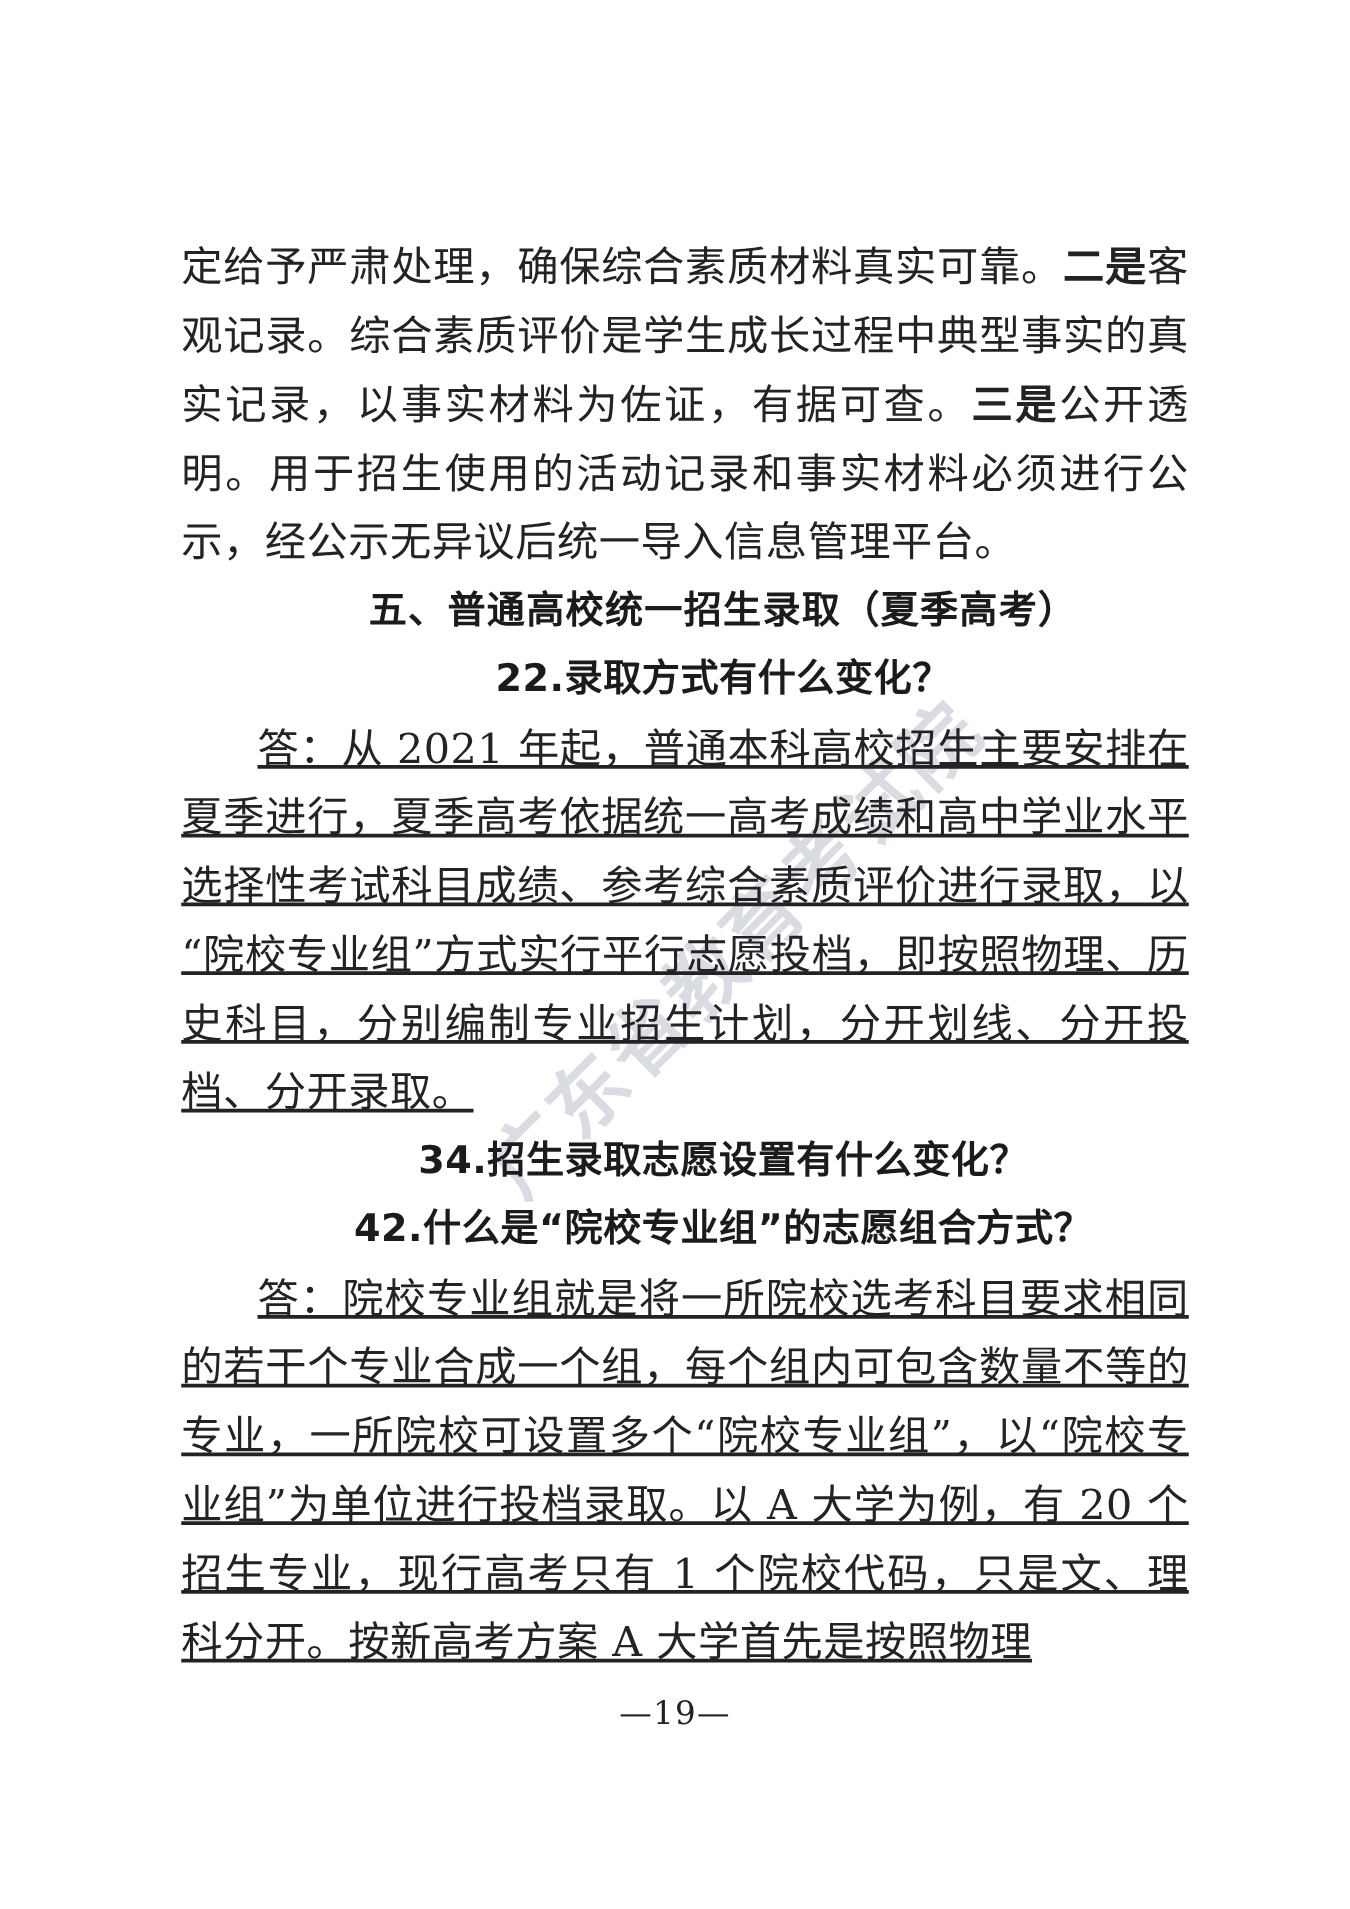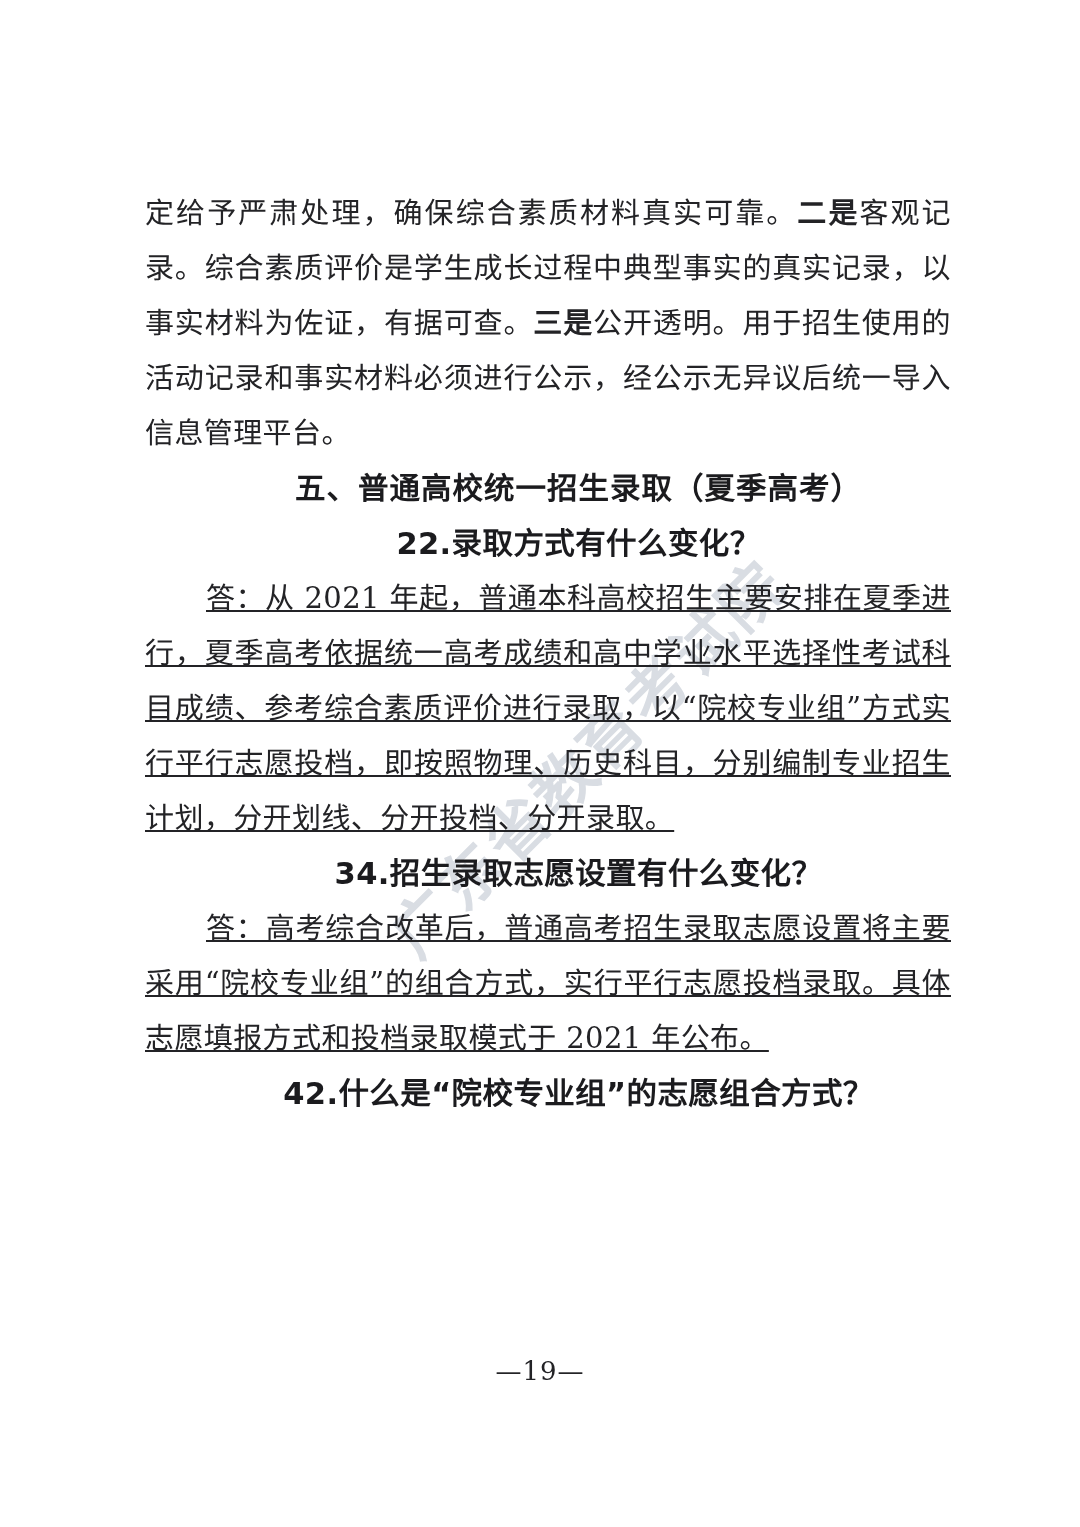--- a/index.html
+++ b/index.html
@@ -40,21 +40,21 @@
   .content {
     position: absolute;
     left: 145px;
     top: 186px;
     width: 806px;
     z-index: 1;
   }
 
   .para {
     margin: 0;
-    font-size: 29px;
+    font-size: 33px;
     line-height: 55px;
     color: #232326;
     text-align: justify;
     text-justify: inter-character;
     letter-spacing: 0.4px;
     font-family: "DejaVu Serif", "Liberation Serif", serif;
   }
 
   .para.answer {
     text-indent: 61px;
@@ -114,23 +114,23 @@
   <div class="content">
 
     <p class="para flush"><span>定给予严肃处理，确保综合素质材料真实可靠。</span><span class="emph">二是</span><span>客观记录。综合素质评价是学生成长过程中典型事实的真实记录，以事实材料为佐证，有据可查。</span><span class="emph">三是</span><span>公开透明。用于招生使用的活动记录和事实材料必须进行公示，经公示无异议后统一导入信息管理平台。</span></p>
 
     <h2 class="heading section">五、普通高校统一招生录取（夏季高考）</h2>
 
     <h3 class="heading">22.录取方式有什么变化？</h3>
     <p class="para answer">答：从 2021 年起，普通本科高校招生主要安排在夏季进行，夏季高考依据统一高考成绩和高中学业水平选择性考试科目成绩、参考综合素质评价进行录取，以“院校专业组”方式实行平行志愿投档，即按照物理、历史科目，分别编制专业招生计划，分开划线、分开投档、分开录取。</p>
 
     <h3 class="heading">34.招生录取志愿设置有什么变化？</h3>
-    <p class="para answer">答：高考综合改革后，普通高考招生录取志愿设置将主要采用“院校专业组”的组合方式，实行平行志愿投档录取。具体志愿填报方式和投档录取模式于 2021 年公布。</p>
 
     <h3 class="heading">42.什么是“院校专业组”的志愿组合方式？</h3>
+    <p class="para answer">答：院校专业组就是将一所院校选考科目要求相同的若干个专业合成一个组，每个组内可包含数量不等的专业，一所院校可设置多个“院校专业组”，以“院校专业组”为单位进行投档录取。以 A 大学为例，有 20 个招生专业，现行高考只有 1 个院校代码，只是文、理科分开。按新高考方案 A 大学首先是按照物理</p>
 
   </div>
 
   <div class="footer">
     <span class="page-number">—19—</span>
   </div>
 
 </div>
 
 </body></html>

